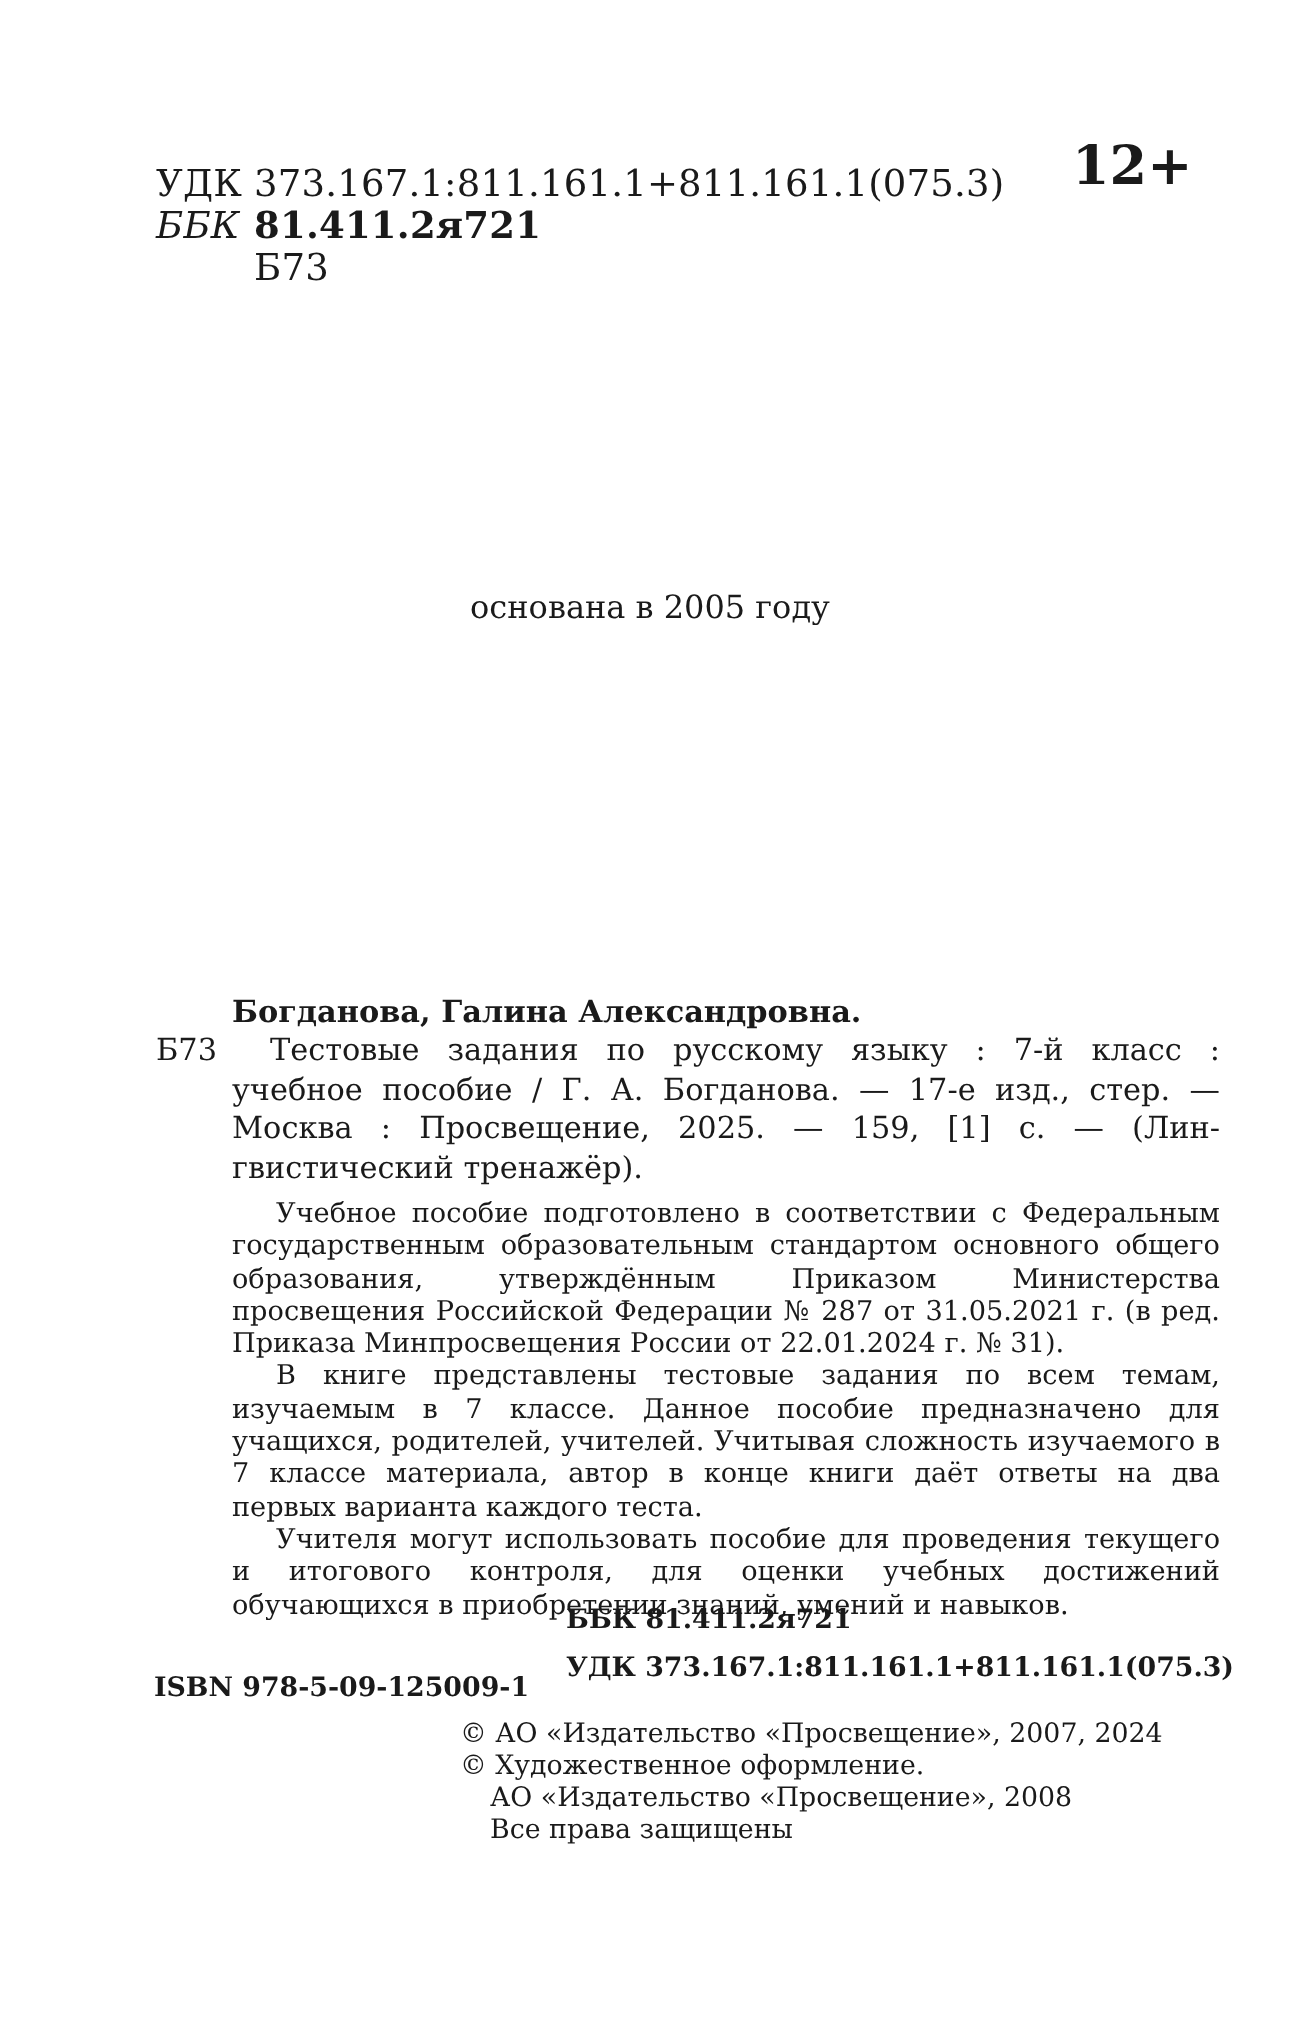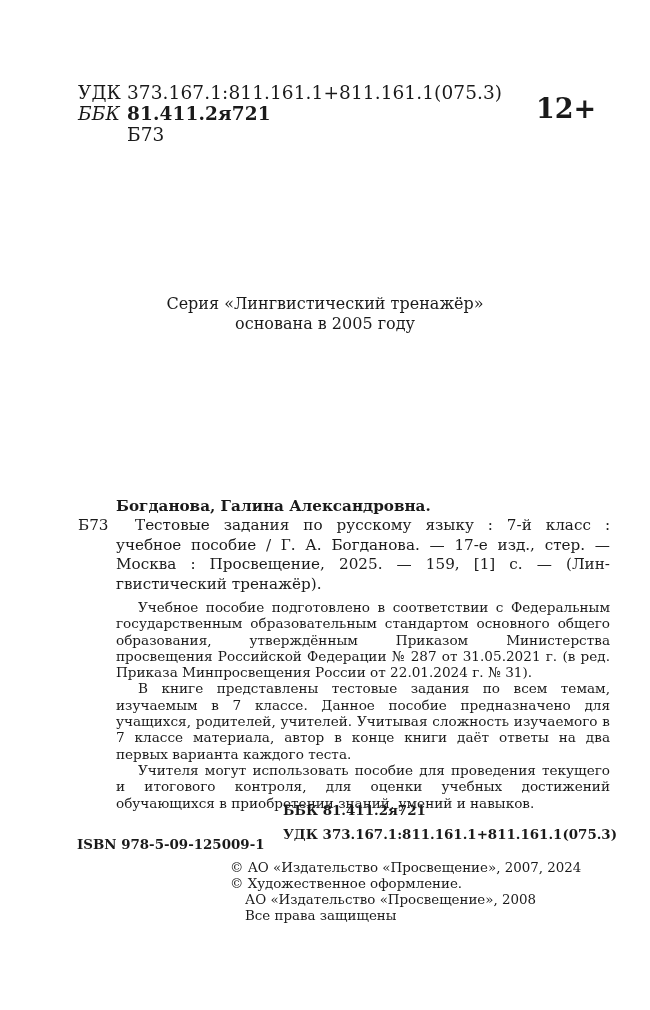--- a/index.html
+++ b/index.html
@@ -23,24 +23,23 @@
 </head>
 <body>
 
 <div class="abs top" style="left:78px; top:82px;">
   <span>УДК</span>
 </div>
 <div class="abs top" style="left:127px; top:82px;">373.167.1:811.161.1+811.161.1(075.3)</div>
 <div class="abs top" style="left:78px; top:103px;font-style:italic;">ББК</div>
 <div class="abs top" style="left:127px; top:103px;font-weight:bold;">81.411.2я721</div>
 <div class="abs top" style="left:127px; top:124px;">Б73</div>
-<div class="abs age" style="left:536px; top:93px;">12+</div>
+<div class="abs age" style="left:536px; top:68px;">12+</div>
 
 <div class="abs series" style="left:150px; width:350px; top:294px;">
-  <span class="line">Серия «Лингвистический тренажёр»</span>
   <span class="line">основана в 2005 году</span>
 </div>
 
 <div class="abs bib bold" style="left:116px; top:497px;">Богданова, Галина Александровна.</div>
 <div class="abs bib" style="left:78px; top:516px;">Б73</div>
 <div class="abs bib" style="left:116px; top:516px; width:494px;">
   <span class="just" style="padding-left:19px;">Тестовые задания по русскому языку : 7-й класс :</span>
   <span class="just">учебное пособие / Г. А. Богданова. — 17-е изд., стер. —</span>
   <span class="just">Москва : Просвещение, 2025. — 159, [1] с. — (Лин-</span>
   <span class="line">гвистический тренажёр).</span>

